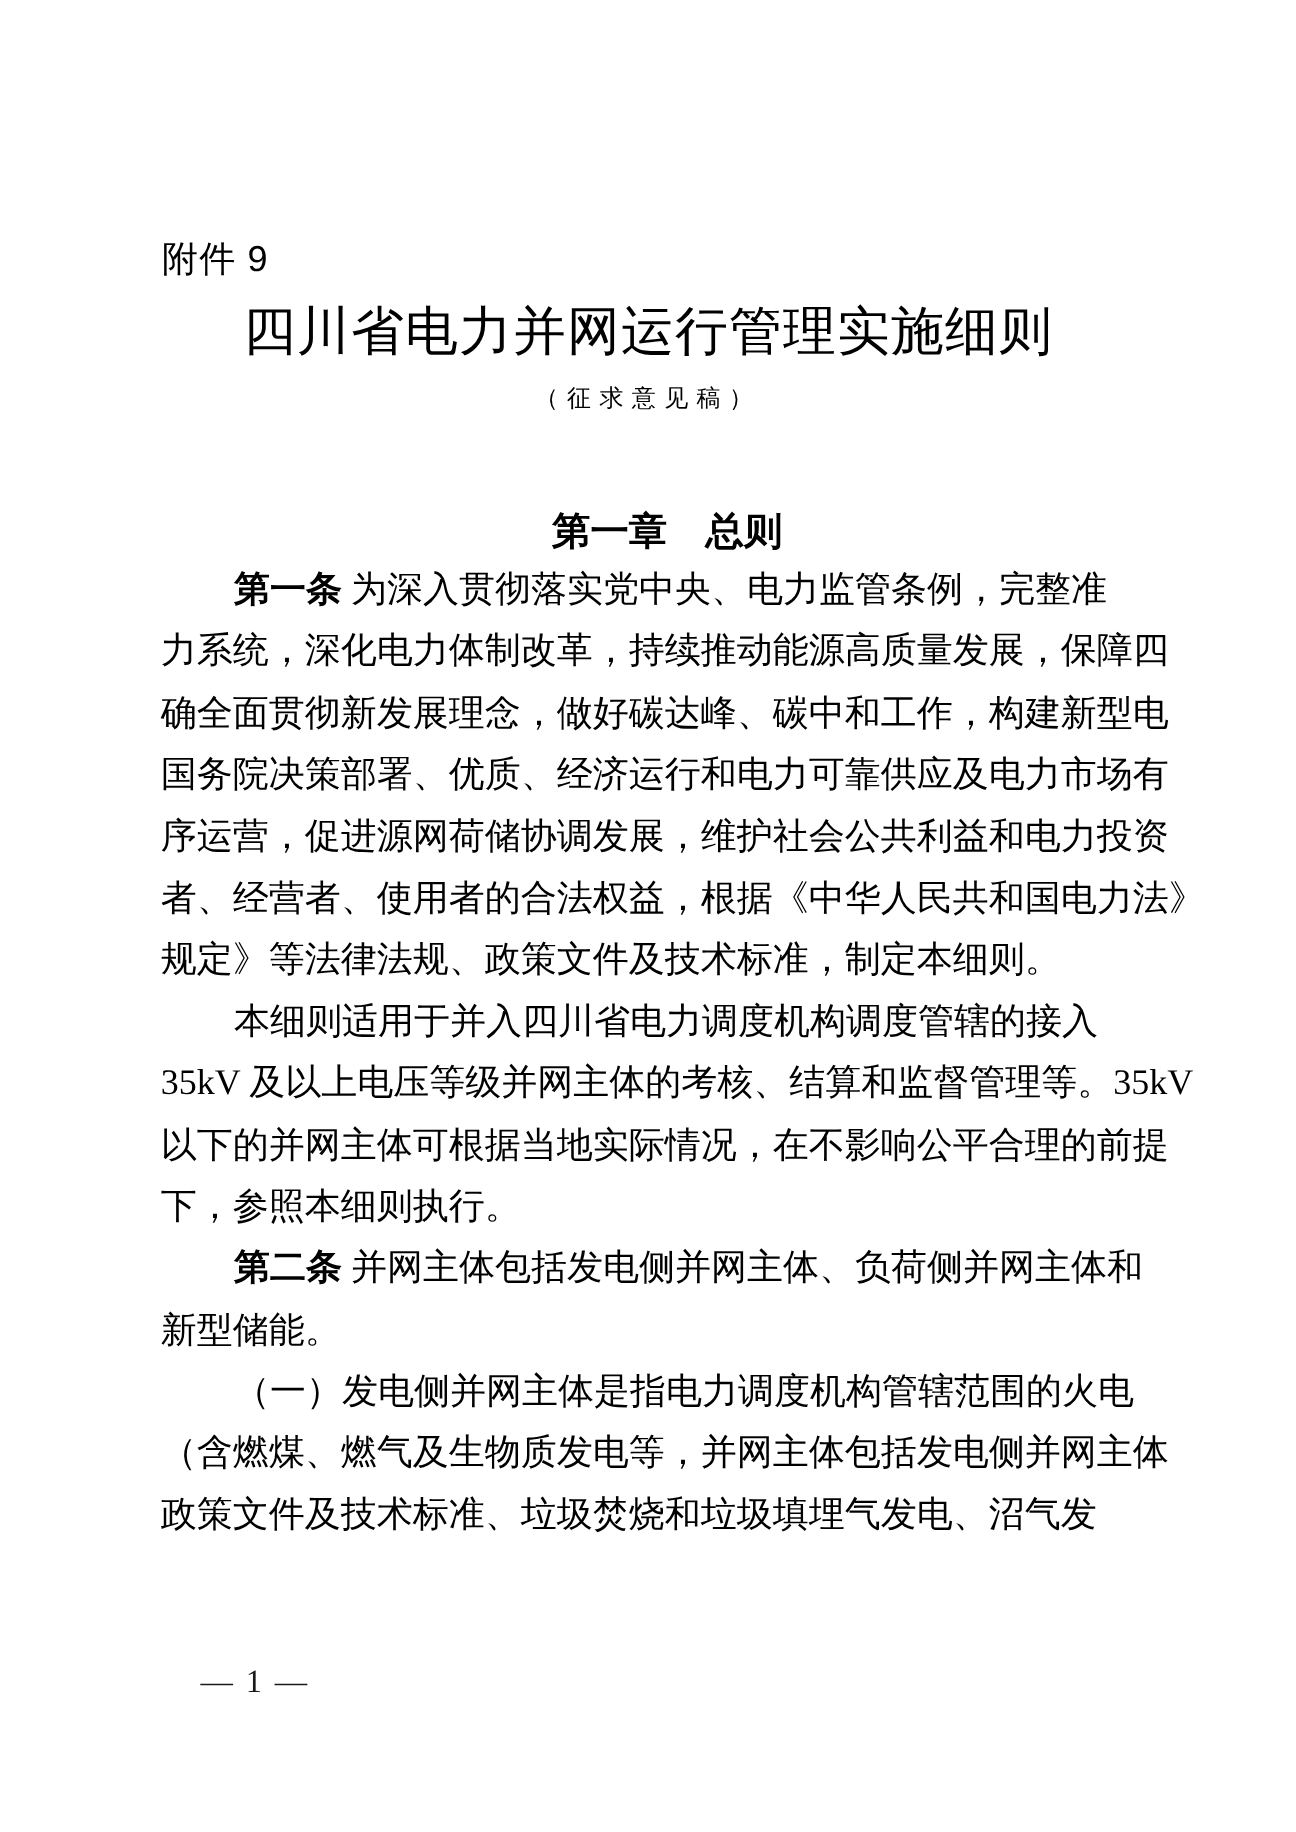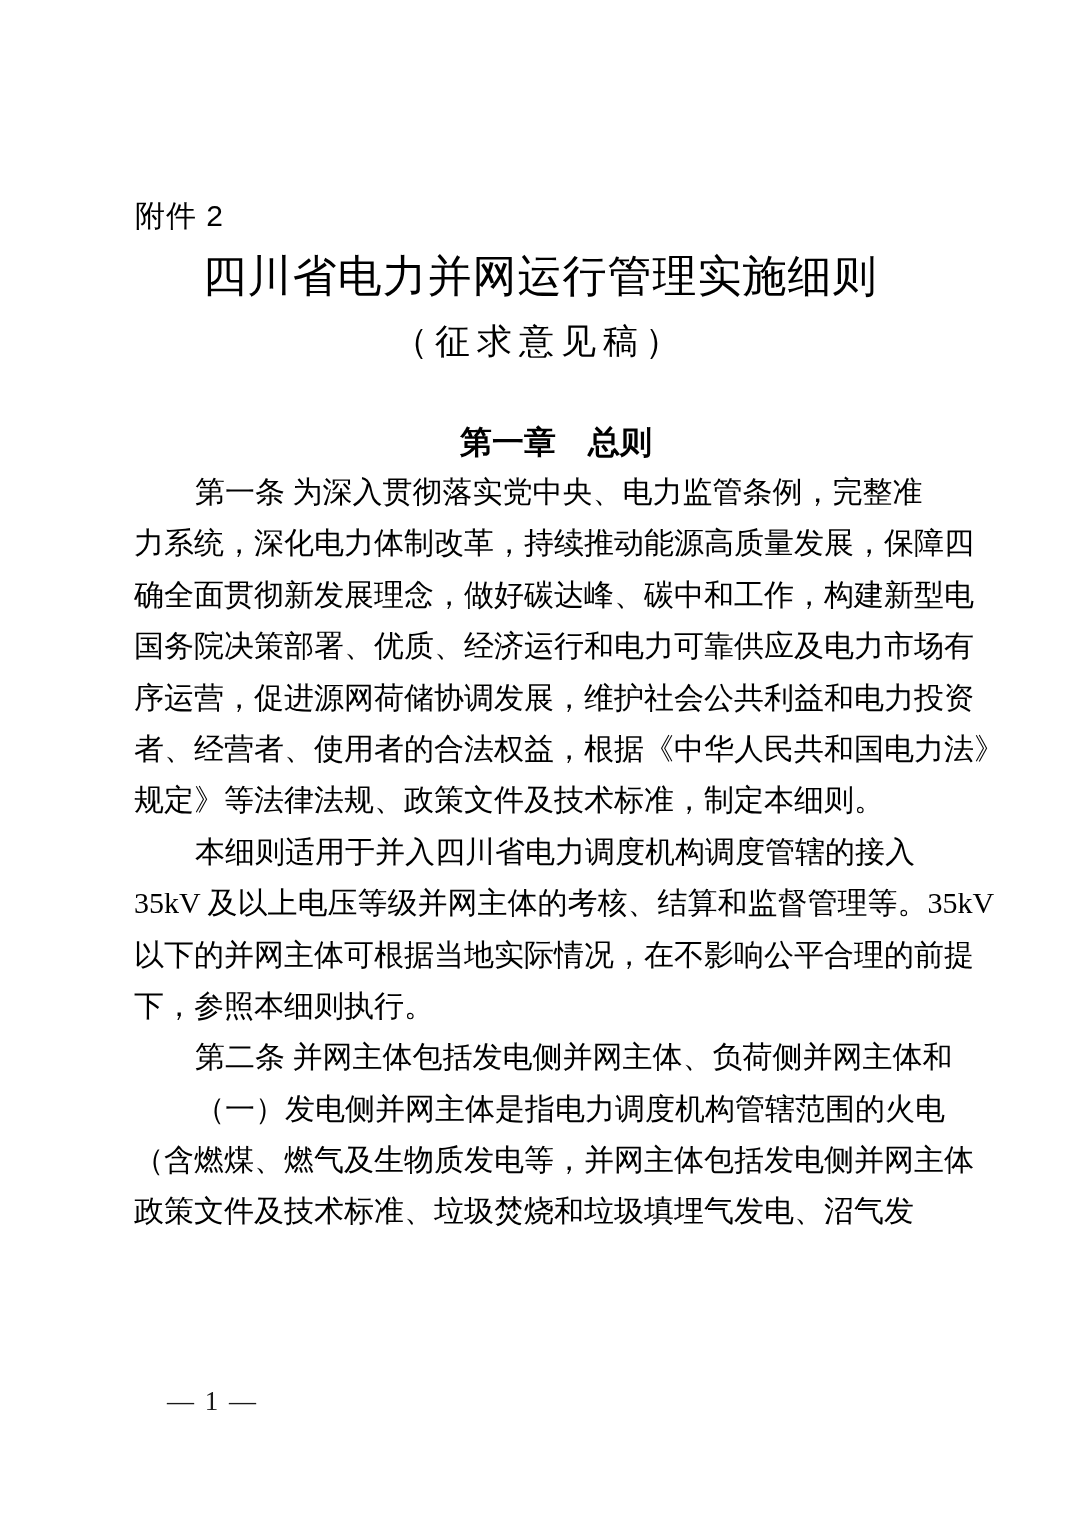--- a/index.html
+++ b/index.html
@@ -37,21 +37,21 @@
     letter-spacing: 1px;
     white-space: pre;
   }
   .doc-subtitle {
     position: absolute;
     left: 0;
     top: 318px;
     width: 1080px;
     text-align: center;
     font-family: "Liberation Serif", "DejaVu Serif", serif;
-    font-size: 35px;
+    font-size: 20px;
     letter-spacing: 7px;
     white-space: pre;
   }
   .chapter-heading {
     position: absolute;
     left: 0;
     top: 421px;
     width: 1080px;
     text-align: center;
     font-family: "Liberation Sans", "DejaVu Sans", sans-serif;
@@ -71,58 +71,59 @@
   }
   .line {
     height: 51.4px;
     white-space: pre;
   }
   .line.indent {
     text-indent: 61px;
   }
   .b {
     font-family: "Liberation Sans", "DejaVu Sans", sans-serif;
-    font-weight: 400;
+    font-weight: 700;
   }
   .page-footer {
     position: absolute;
     left: 167px;
     top: 1386px;
     font-size: 27px;
     color: #1a1a1a;
     white-space: pre;
     letter-spacing: 2px;
   }
 </style>
 </head>
 <body>
 
 <div class="page">
 
-  <div class="attachment-label">附件 2</div>
+  <div class="attachment-label">附件 9</div>
 
   <div class="doc-title">四川省电力并网运行管理实施细则</div>
 
   <div class="doc-subtitle">（征求意见稿）</div>
 
   <div class="chapter-heading">第一章　总则</div>
 
   <div class="body-text">
     <div class="line indent"><span class="b">第一条</span><span> 为深入贯彻落实党中央、电力监管条例，完整准</span></div>
     <div class="line"><span>力系统，深化电力体制改革，持续推动能源高质量发展，保障四</span></div>
     <div class="line"><span>确全面贯彻新发展理念，做好碳达峰、碳中和工作，构建新型电</span></div>
     <div class="line"><span>国务院决策部署、优质、经济运行和电力可靠供应及电力市场有</span></div>
     <div class="line"><span>序运营，促进源网荷储协调发展，维护社会公共利益和电力投资</span></div>
     <div class="line"><span>者、经营者、使用者的合法权益，根据《中华人民共和国电力法》</span></div>
     <div class="line"><span>规定》等法律法规、政策文件及技术标准，制定本细则。</span></div>
     <div class="line indent"><span>本细则适用于并入四川省电力调度机构调度管辖的接入</span></div>
     <div class="line"><span>35kV 及以上电压等级并网主体的考核、结算和监督管理等。35kV</span></div>
     <div class="line"><span>以下的并网主体可根据当地实际情况，在不影响公平合理的前提</span></div>
     <div class="line"><span>下，参照本细则执行。</span></div>
     <div class="line indent"><span class="b">第二条</span><span> 并网主体包括发电侧并网主体、负荷侧并网主体和</span></div>
+    <div class="line"><span>新型储能。</span></div>
     <div class="line indent"><span>（一）发电侧并网主体是指电力调度机构管辖范围的火电</span></div>
     <div class="line"><span>（含燃煤、燃气及生物质发电等，并网主体包括发电侧并网主体</span></div>
     <div class="line"><span>政策文件及技术标准、垃圾焚烧和垃圾填埋气发电、沼气发</span></div>
   </div>
 
   <div class="page-footer">— 1 —</div>
 
 </div>
 
 </body></html>

